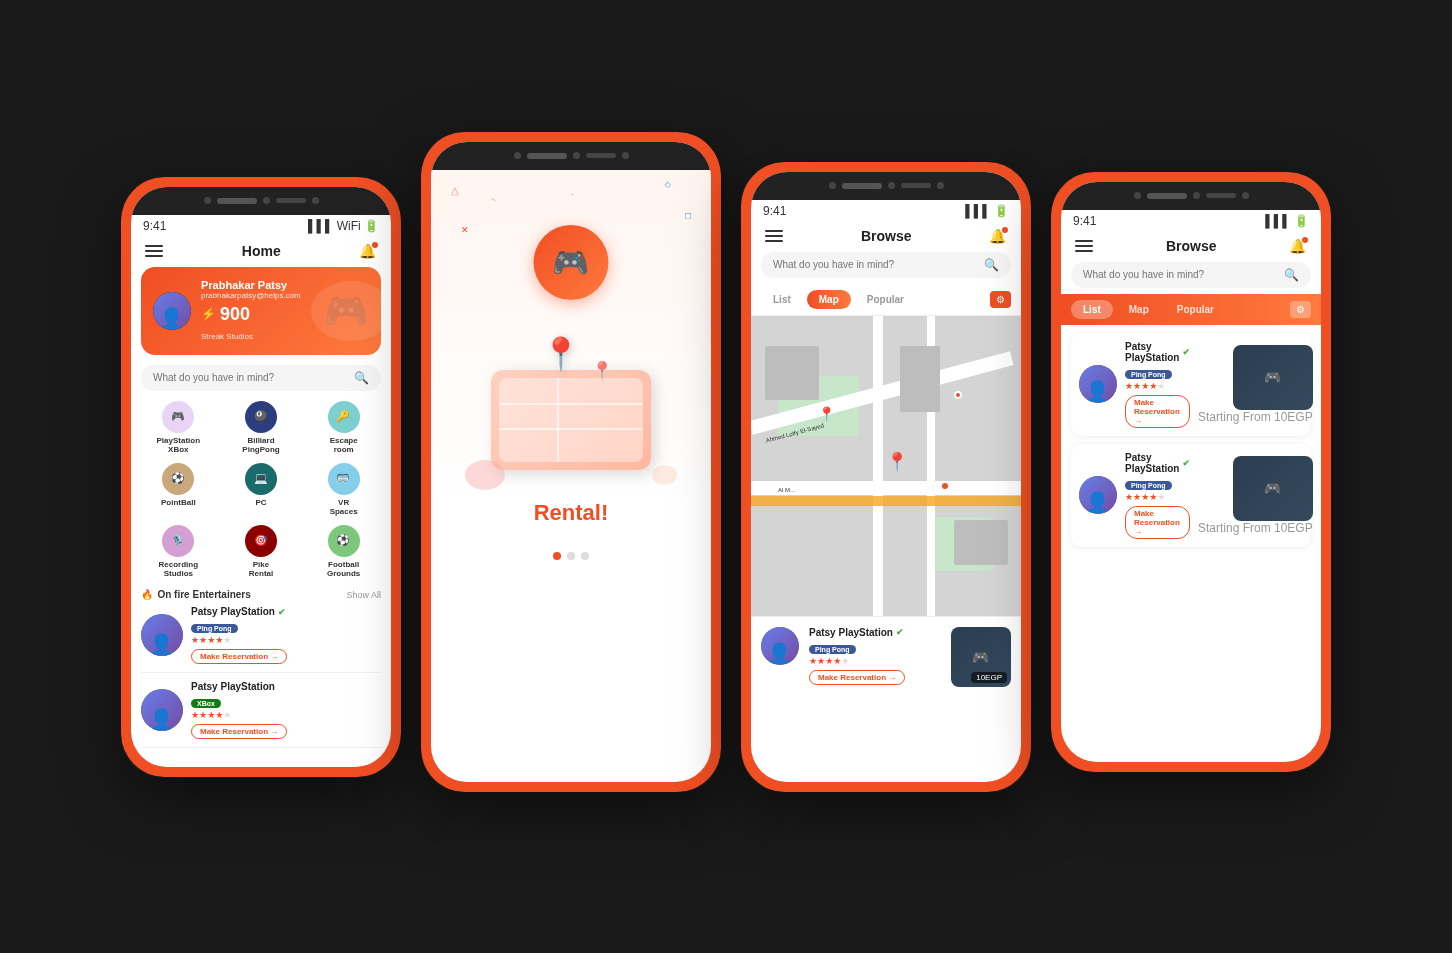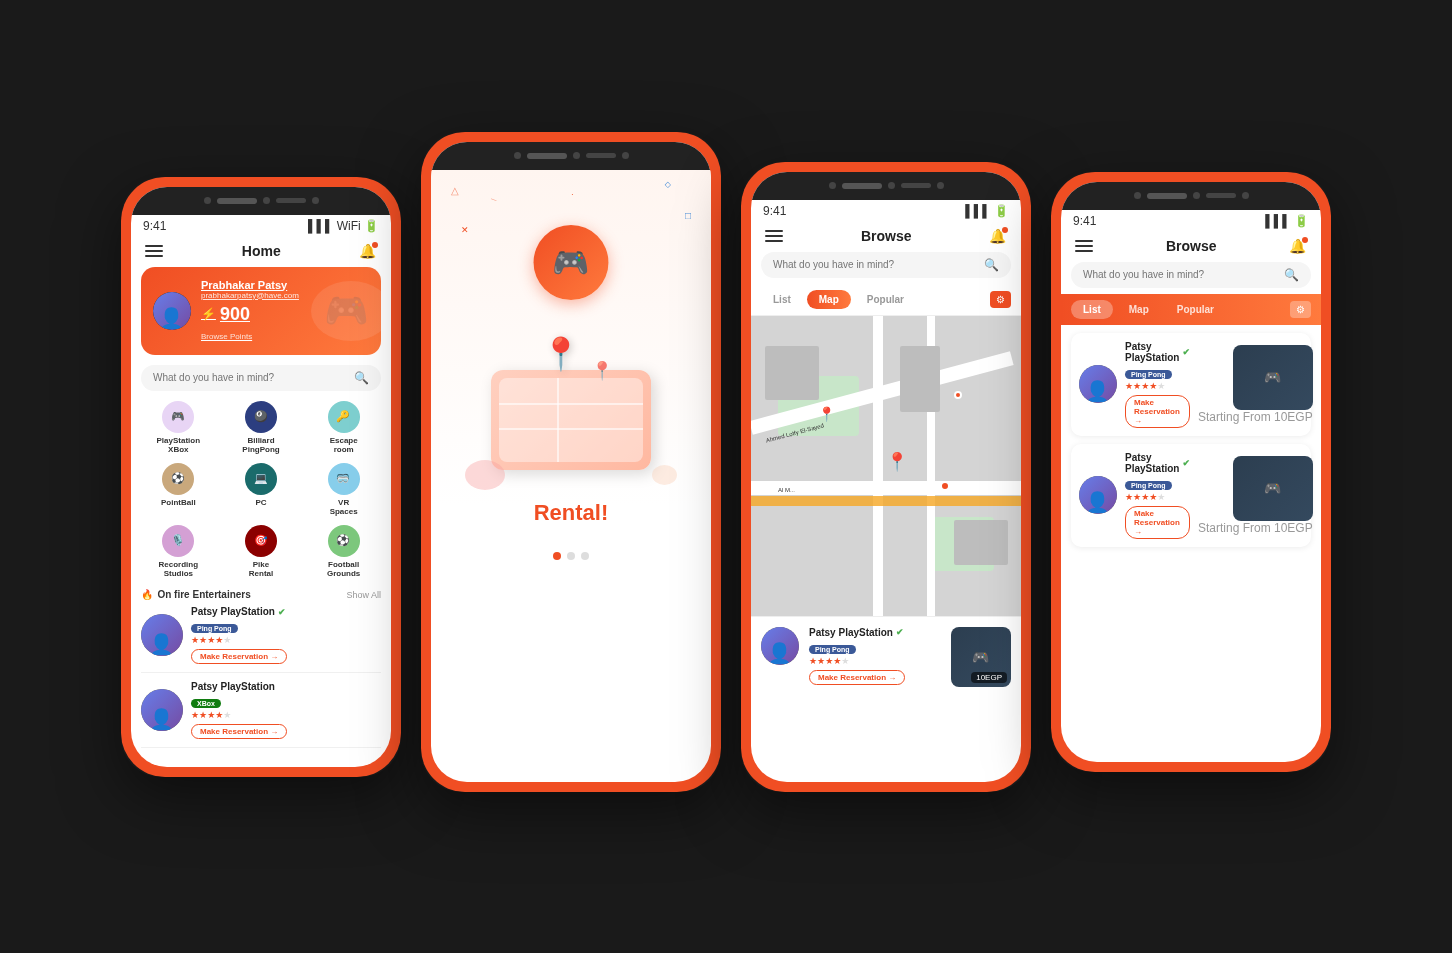--- a/index.html
+++ b/index.html
@@ -121,21 +121,21 @@
       border-radius: 50%;
     }
     .hero-avatar {
       width: 38px;
       height: 38px;
       border-radius: 50%;
       background: #333;
       overflow: hidden;
       flex-shrink: 0;
     }
-    .hero-info { color: #fff; flex: 1; text-decoration: underline; }
+    .hero-info { color: #fff; flex: 1; }
     .hero-name { font-size: 11px; font-weight: 700; }
     .hero-email { font-size: 8px; opacity: 0.85; }
     .hero-points { display: flex; align-items: center; gap: 4px; margin-top: 4px; }
     .hero-points-num { font-size: 18px; font-weight: 700; color: #fff; }
     .controller-icon { position: absolute; right: 12px; top: 50%; transform: translateY(-50%); opacity: 0.2; font-size: 36px; }
 
     
     .search-bar {
       margin: 0 10px 10px;
       background: #f5f5f5;
@@ -406,26 +406,26 @@
             🔔<div class="bell-dot"></div>
           </div>
         </div>
 
         <div class="hero-card">
           <div class="hero-avatar">
             <div class="person-img">👤</div>
           </div>
           <div class="hero-info">
             <div class="hero-name">Prabhakar Patsy</div>
-            <div class="hero-email">prabhakarpatsy@have.com</div>
+            <div class="hero-email">prabhakarpatsy@helps.com</div>
             <div class="hero-points">
               <span class="streak-icon">⚡</span>
               <span class="hero-points-num">900</span>
             </div>
-            <span style="font-size:8px;color:rgba(255,255,255,0.8);">Browse Points</span>
+            <span style="font-size:8px;color:rgba(255,255,255,0.8);">Streak Studios</span>
           </div>
           <div class="controller-icon">🎮</div>
         </div>
 
         <div class="search-bar">
           <input type="text" placeholder="What do you have in mind?" style="">
           <span class="search-icon">🔍</span>
         </div>
 
         <div class="categories">

